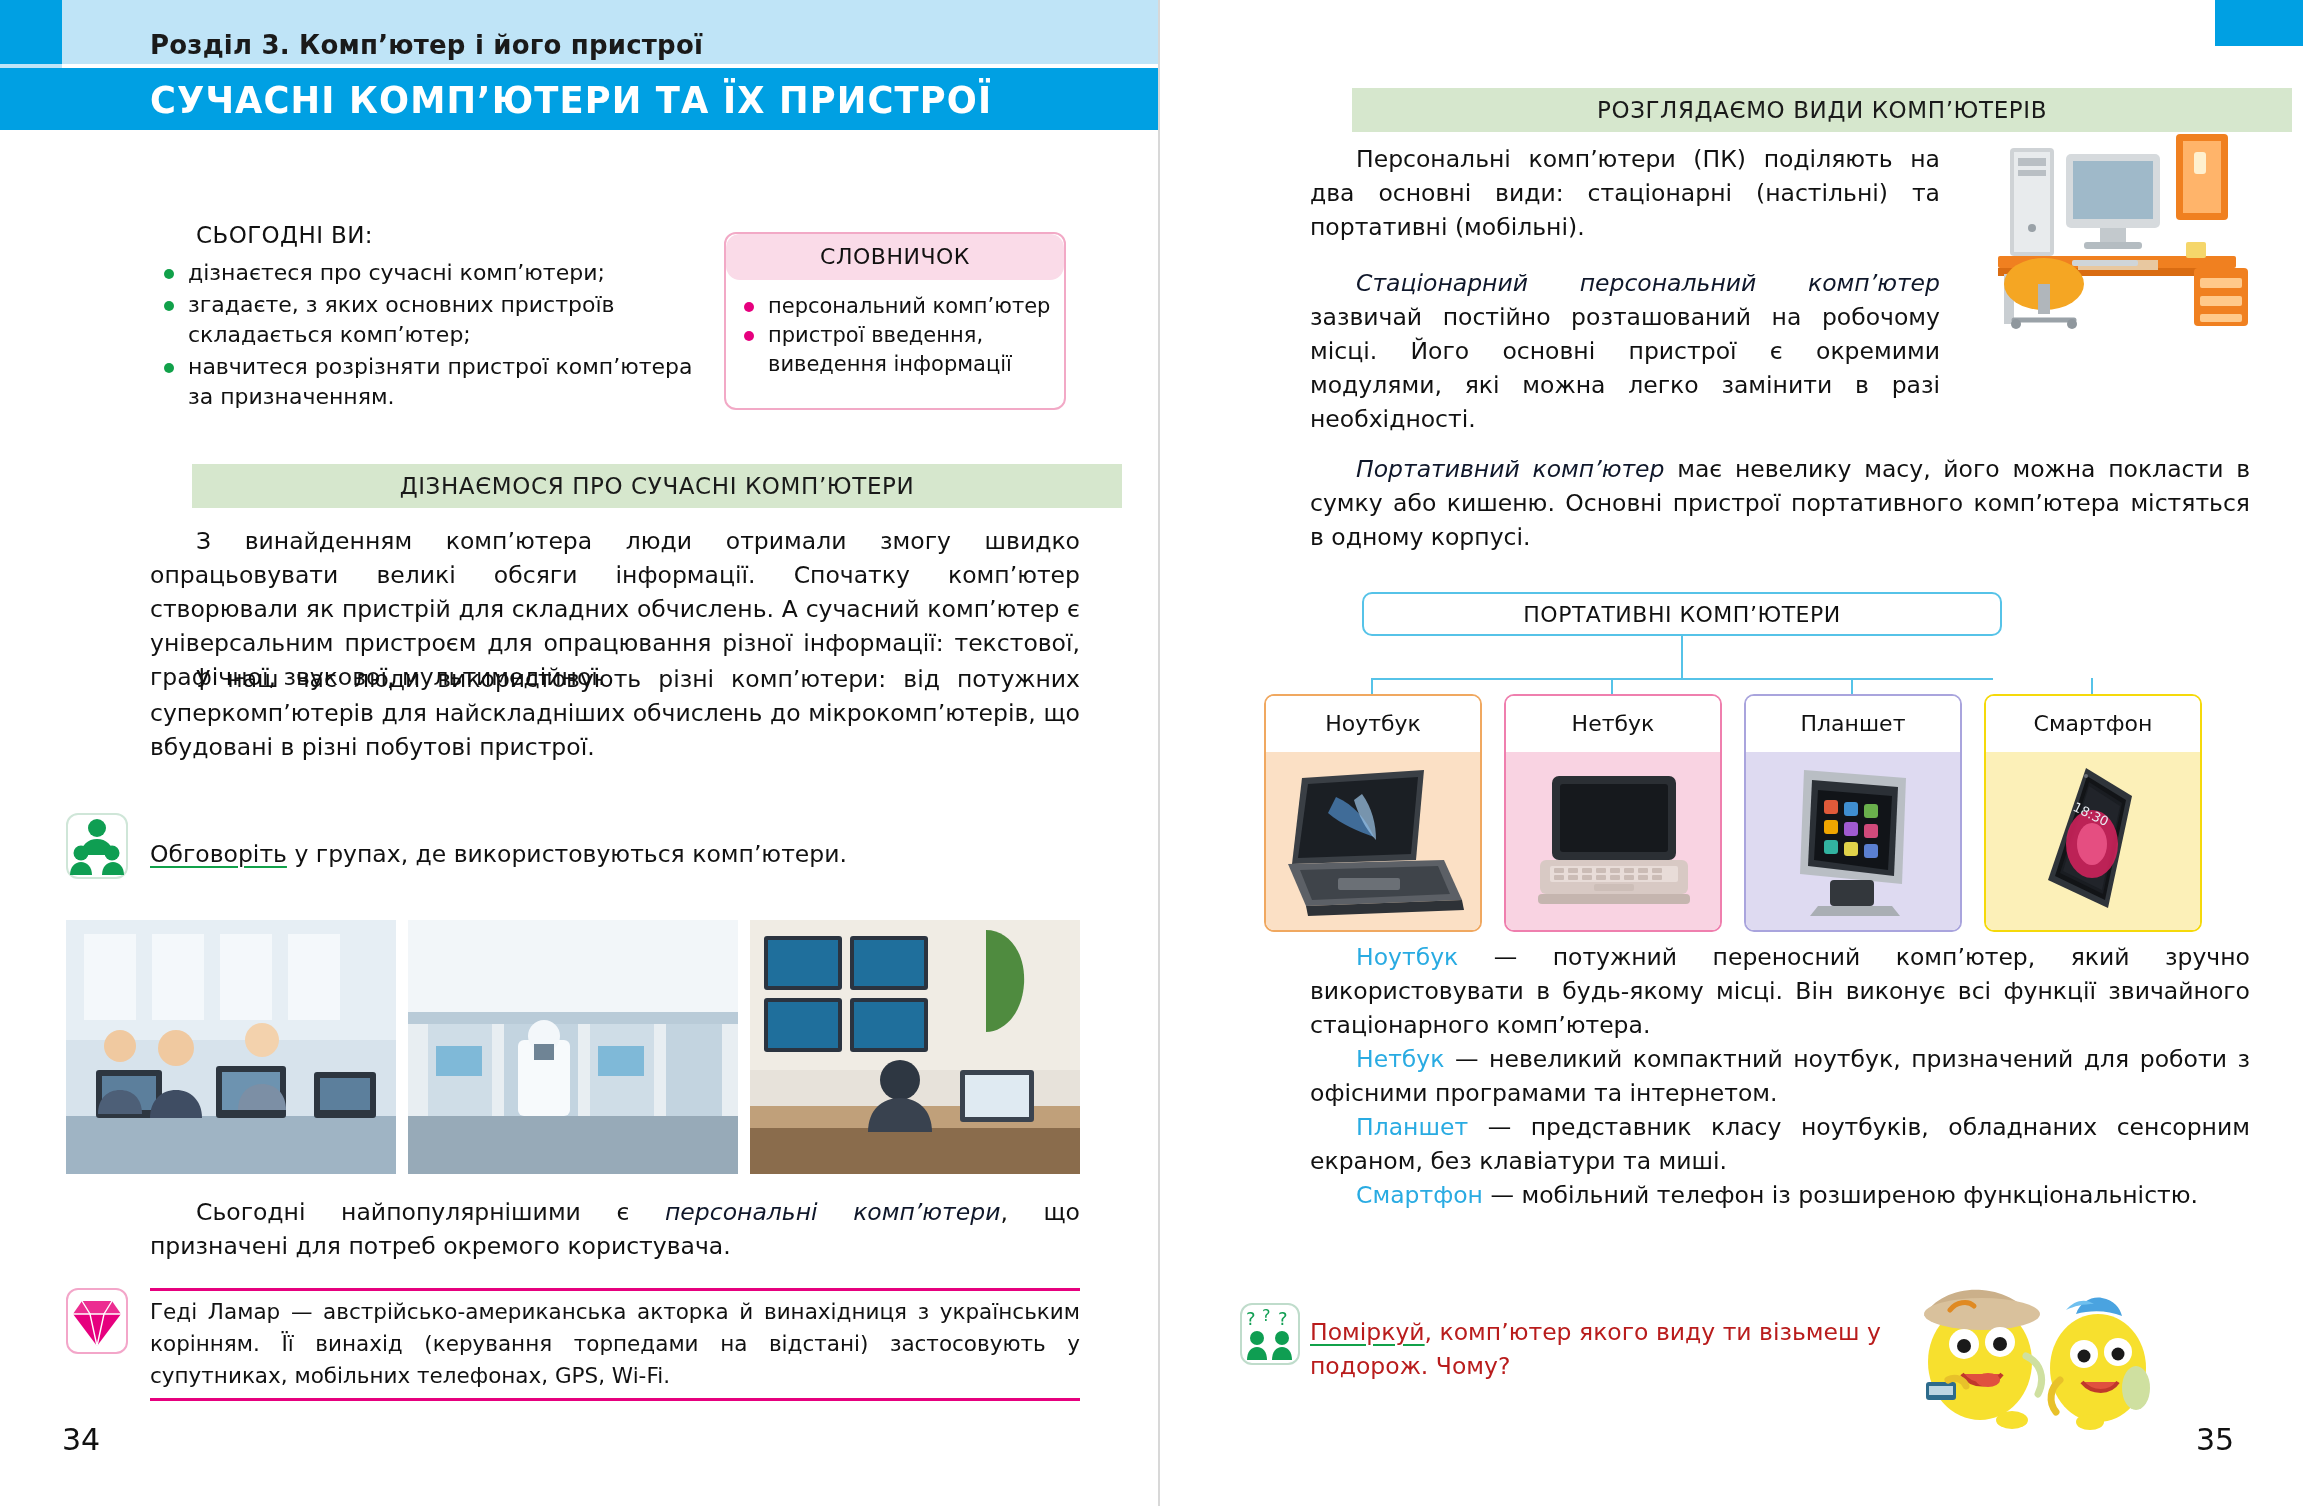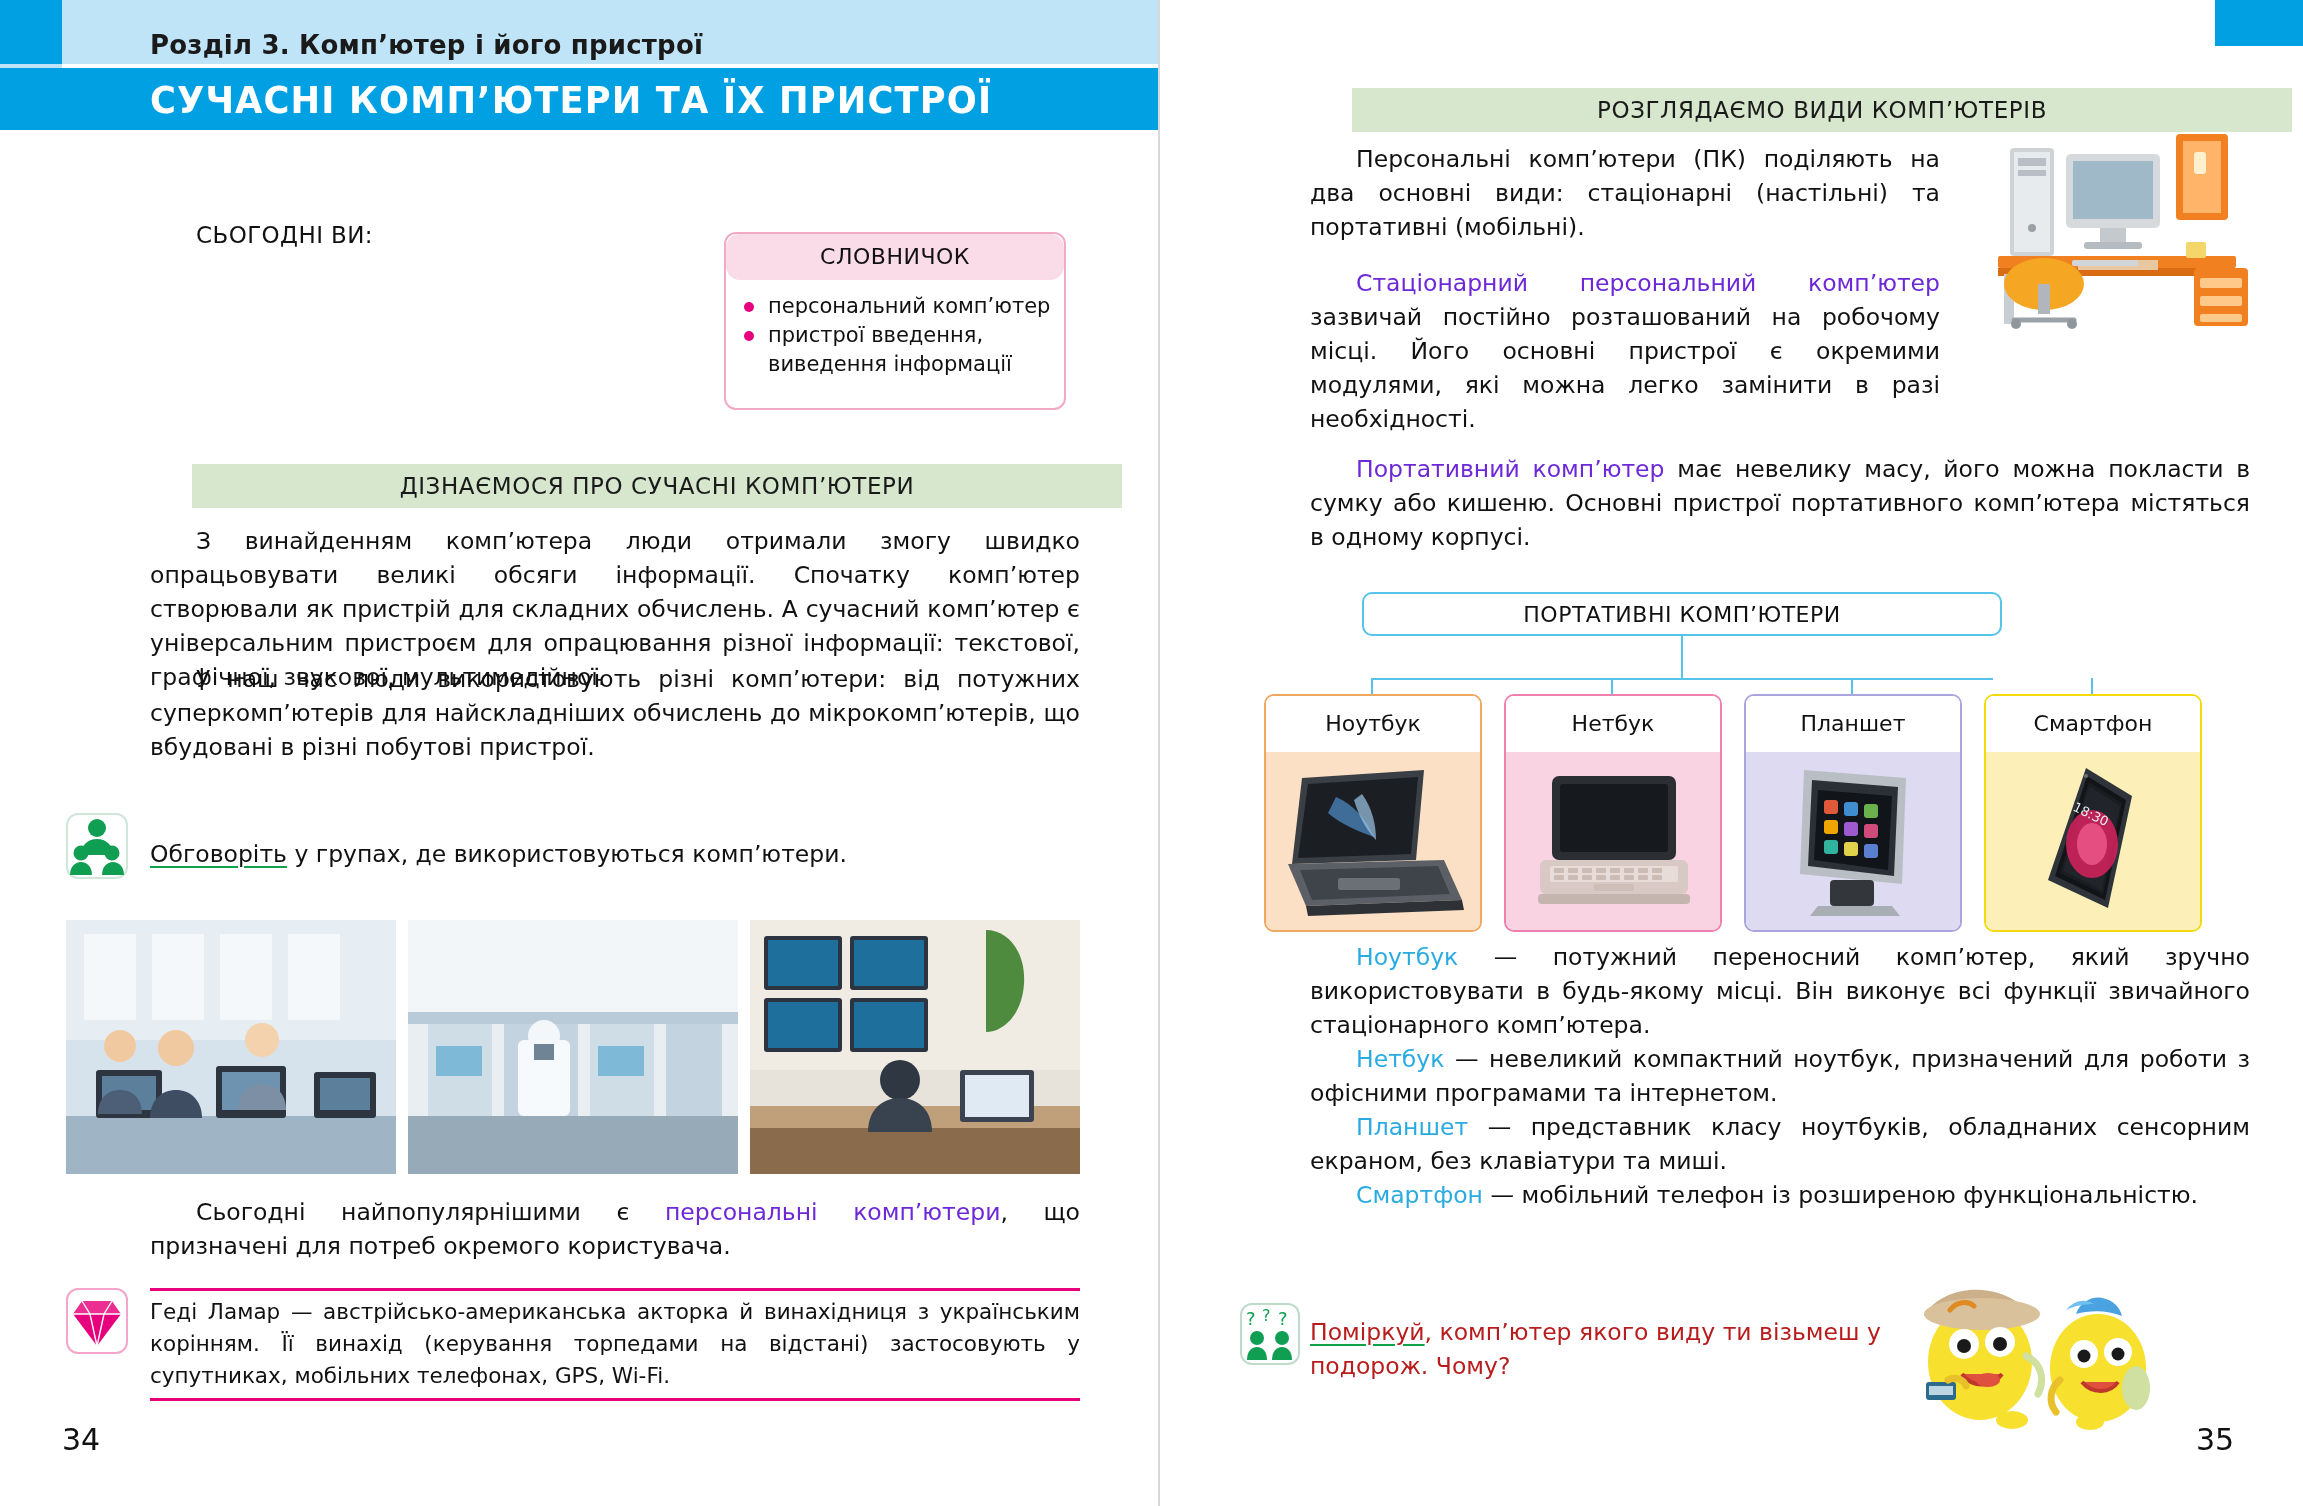--- a/index.html
+++ b/index.html
@@ -117,21 +117,21 @@
   .spine{position:absolute;left:1158px;top:0;width:2px;height:1506px;background:#d8d8d8;}
 
   
   .R-p1{position:absolute;left:1310px;top:142px;width:630px;}
   .R-p2{position:absolute;left:1310px;top:266px;width:630px;}
   .R-p3{position:absolute;left:1310px;top:452px;width:940px;}
   .R-defs{position:absolute;left:1310px;top:940px;width:940px;}
   .R-defs p{margin:0 0 0 0;}
   .think-text{position:absolute;left:1310px;top:1315px;width:610px;font-size:23.5px;line-height:34px;color:#b91c1c;}
 
-  .hl-pink{color:#6d28d9;}
+  .hl-pink{color:#0f172a;font-style:italic;}
   .hl-blue{color:#29abe2;}
 
   
   .deskpc{position:absolute;left:1980px;top:132px;width:290px;height:200px;}
 
   
   .tree{position:absolute;left:1264px;top:592px;width:1000px;height:340px;}
   .tree-root{
     position:absolute;left:98px;top:0;width:640px;height:44px;
     border:2px solid #56c3e8;border-radius:10px;background:#fff;
@@ -161,20 +161,25 @@
   <div class="hdr-blue-tab"></div>
   <div class="hdr-light"></div>
   <div class="hdr-light-low"></div>
   <div class="hdr-title-bar"></div>
 
   <div class="hdr-chapter">Розділ 3. Комп’ютер і його пристрої</div>
   <div class="hdr-title">СУЧАСНІ КОМП’ЮТЕРИ ТА ЇХ ПРИСТРОЇ</div>
 
   <div class="today-label">СЬОГОДНІ ВИ:</div>
 
+  <ul class="goal-list">
+    <li>дізнаєтеся про сучасні комп’ютери;</li>
+    <li>згадаєте, з яких основних пристроїв складається комп’ютер;</li>
+    <li>навчитеся розрізняти пристрої комп’ютера за призначенням.</li>
+  </ul>
 
   <div class="glossary">
     <div class="glossary-title">СЛОВНИЧОК</div>
     <ul class="glossary-list">
       <li>персональний комп’ютер</li>
       <li>пристрої введення, виведення інформації</li>
     </ul>
   </div>
 
   <div class="green-banner gb-left">ДІЗНАЄМОСЯ ПРО СУЧАСНІ КОМП’ЮТЕРИ</div>

